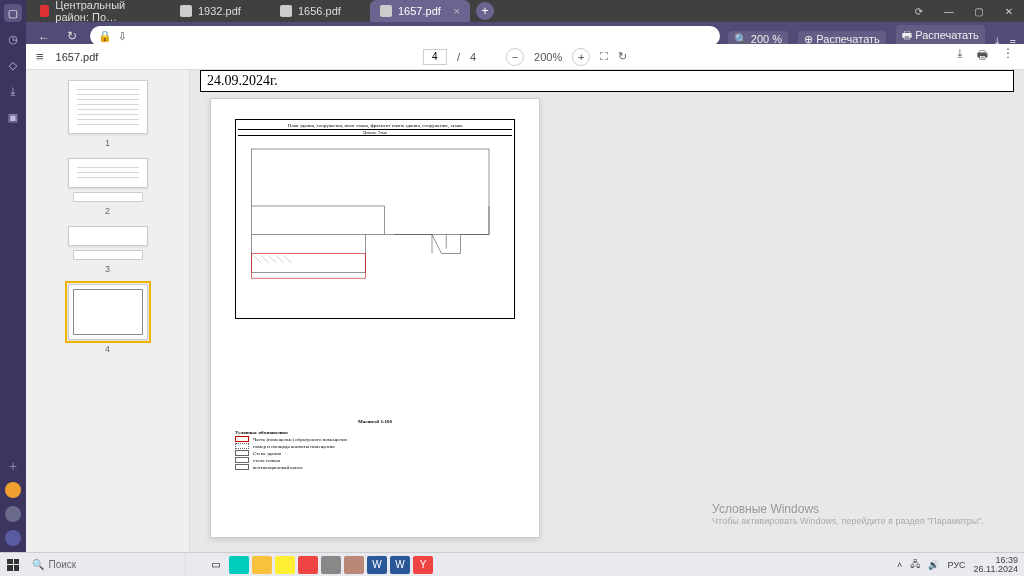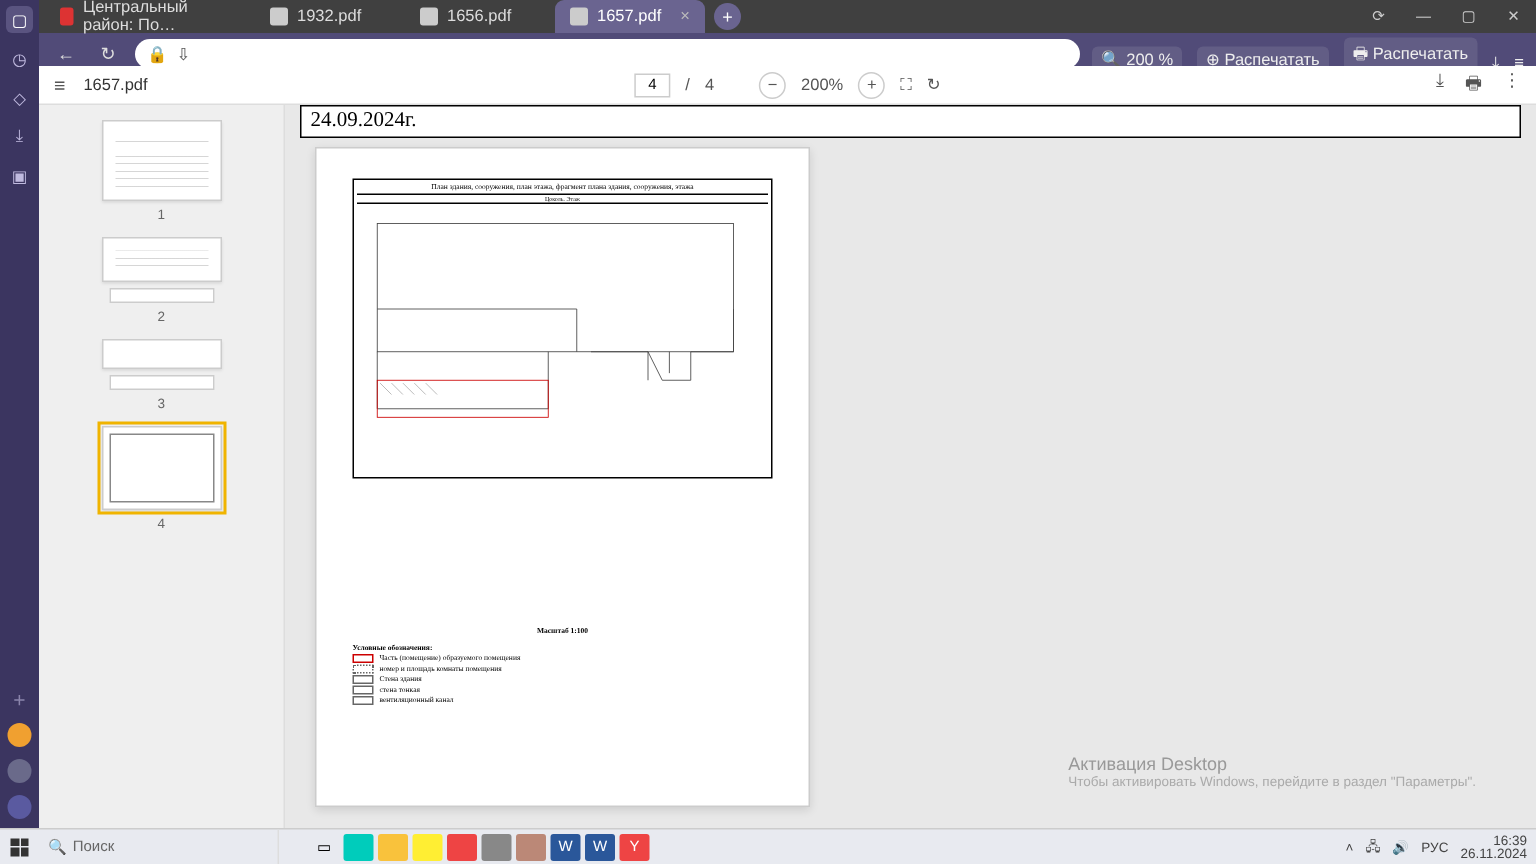--- a/index.html
+++ b/index.html
@@ -248,21 +248,21 @@
               <span class="legend-sym"></span>
               <span>вентиляционный канал</span>
             </div>
       </div>
     </div>
    </div>
   </div>
 </div>
 
 <div class="watermark">
-  <div>Активация Desktop</div>
+  <div>Условные Windows</div>
   <div class="sub">Чтобы активировать Windows, перейдите в раздел "Параметры".</div>
 </div>
 
 <div class="taskbar">
   <div class="tb-start">
       <div class="win-logo">
         <span></span>
         <span></span>
         <span></span>
         <span></span>

